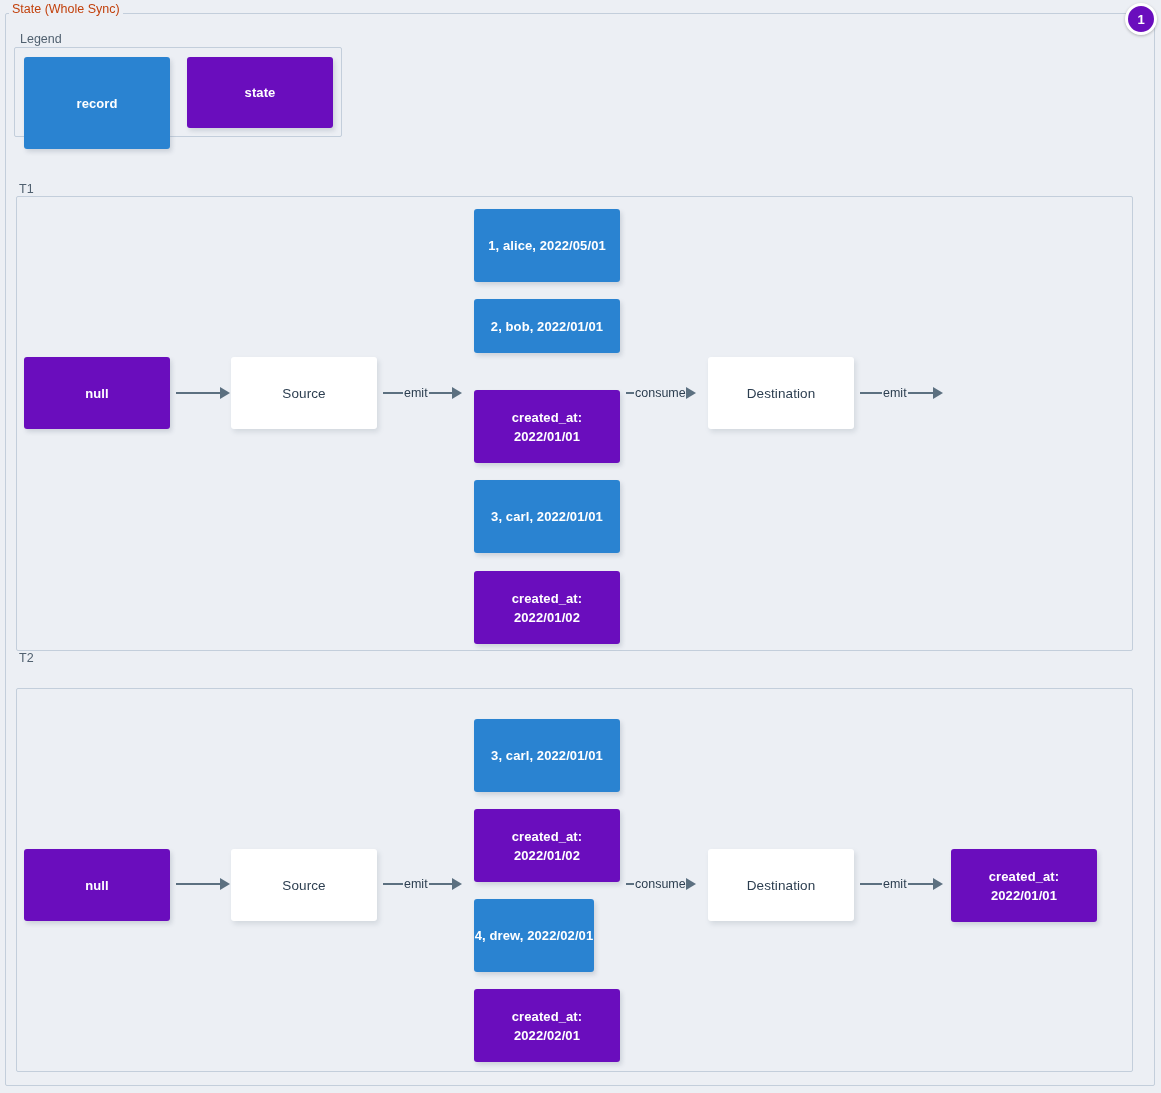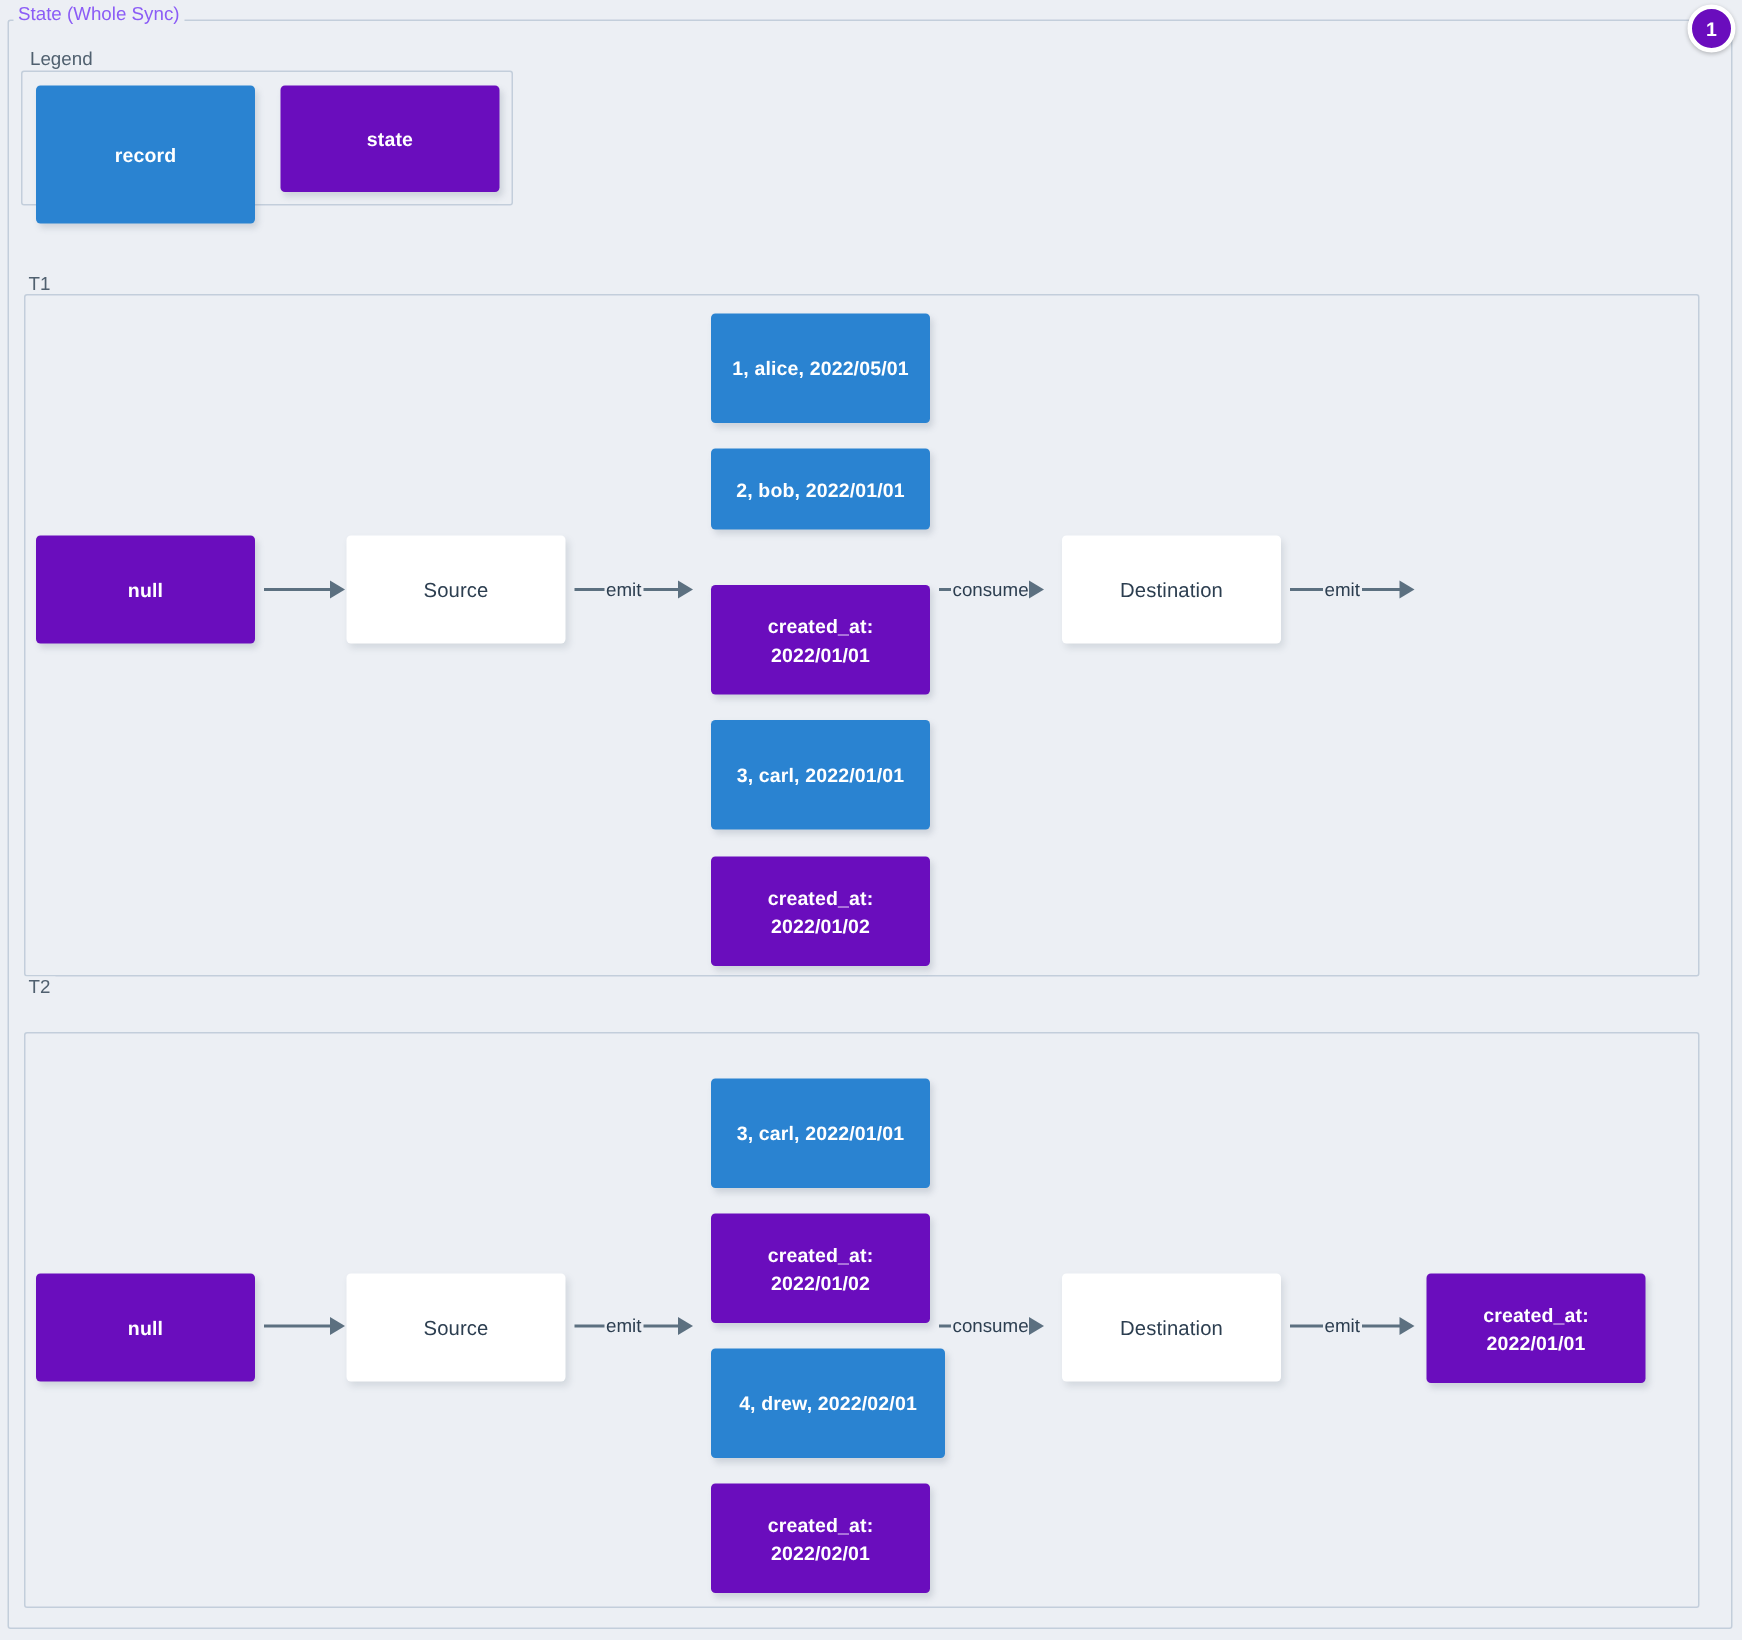--- a/index.html
+++ b/index.html
@@ -29,21 +29,21 @@
     border: 1.5px solid #c3cedb;
     border-radius: 2px;
     background: #eceff4;
   }
 
   .outer-title {
     position: absolute;
     left: 9px;
     top: 2px;
     font-size: 12.5px;
-    color: #8b5cf6;
+    color: #c2410c;
     background: #eceff4;
     padding: 0 3px;
     line-height: 14px;
     white-space: nowrap;
     z-index: 5;
   }
 
   
   .group {
     position: absolute;
@@ -255,21 +255,21 @@
     <span class="head"></span>
   </div>
 
   <div class="node record" style="left:474px; top:719px; width:146px; height:73px;">
     <span class="node-label">3, carl, 2022/01/01</span>
   </div>
   <div class="node state" style="left:474px; top:809px; width:146px; height:73px;">
     <span class="node-label">created_at:
 2022/01/02</span>
   </div>
-  <div class="node record" style="left:474px; top:899px; width:156px; height:73px;">
+  <div class="node record" style="left:474px; top:899px; width:120px; height:73px;">
     <span class="node-label">4, drew, 2022/02/01</span>
   </div>
   <div class="node state" style="left:474px; top:989px; width:146px; height:73px;">
     <span class="node-label">created_at:
 2022/02/01</span>
   </div>
 
   <div class="edge" style="left:626px; top:874px;">
     <span class="line" style="width:8px;"></span>
     <span class="edge-label">consume</span>

